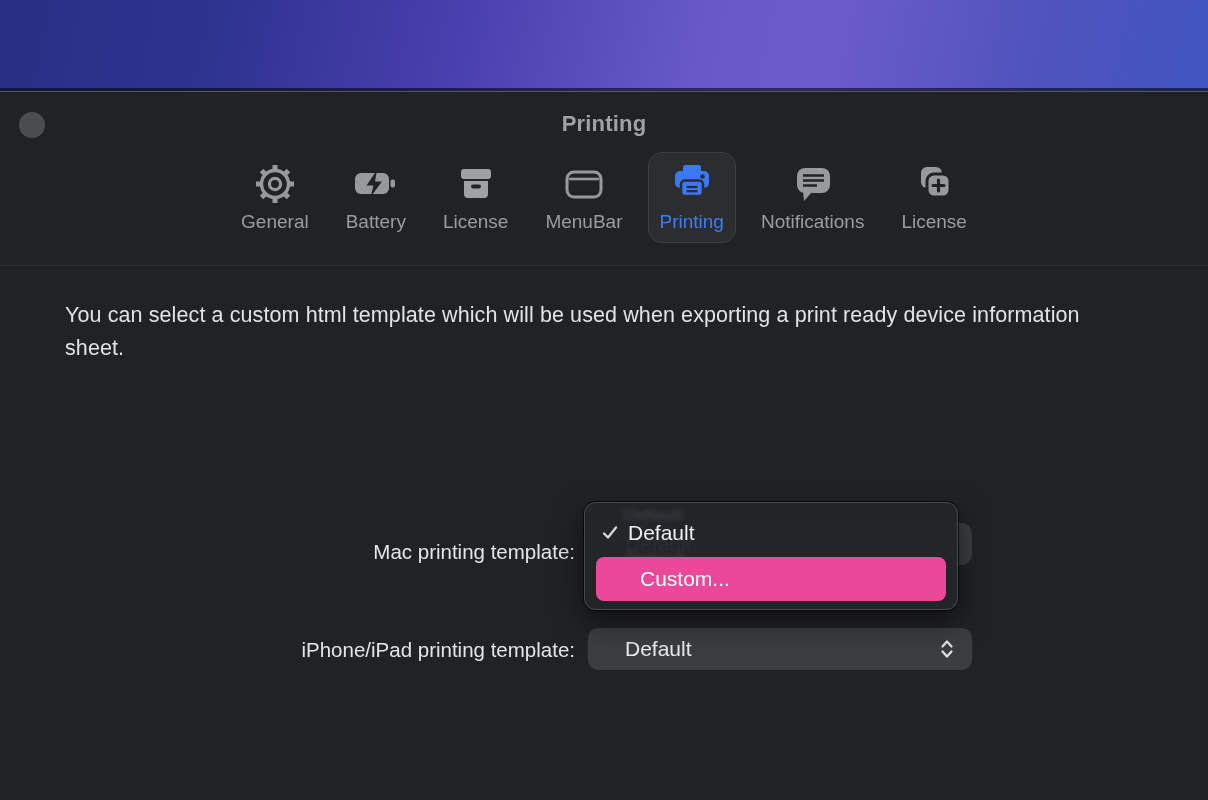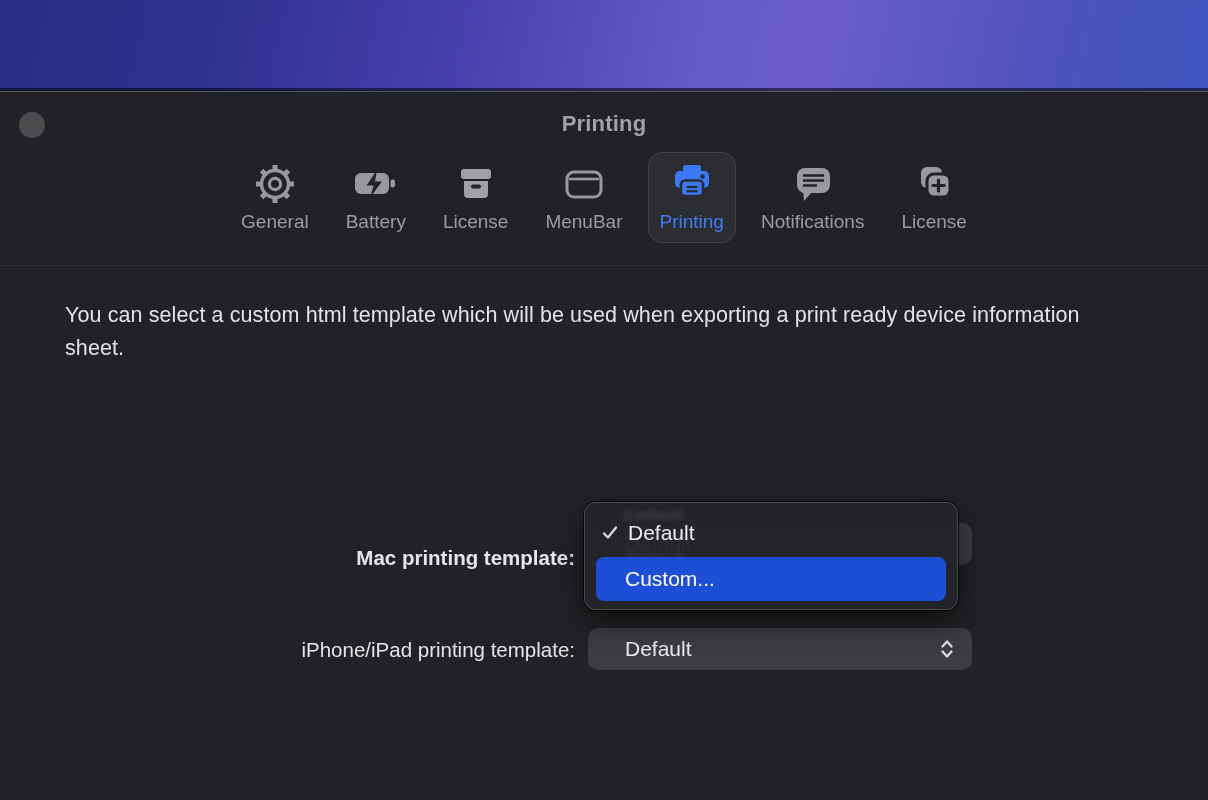--- a/index.html
+++ b/index.html
@@ -64,21 +64,21 @@
 
   .description {
     position: absolute; left: 65px; top: 32px; width: 1060px;
     font-size: 21.5px; line-height: 32.5px; color: #e2e3e5; letter-spacing: 0.1px;
   }
 
   .form-label {
     position: absolute; right: 633px; white-space: nowrap;
     font-size: 20.5px; color: #e4e5e7;
   }
-  .label-mac { top: 279px; font-weight: bold; }
+  .label-mac { top: 273px; }
   .label-ios { top: 371px; padding-left: 44px; }
 
   .popup-button {
     position: absolute; left: 588px; width: 384px; height: 42px;
     background: #3c3d40; border-radius: 10px;
     display: flex; align-items: center; cursor: pointer;
   }
   .popup-mac { top: 256px; }
   .popup-ios { top: 361px; }
   .popup-button .popup-value {
@@ -102,21 +102,21 @@
   .ghost-1 { top: 1px; left: 38px; transform: scaleY(0.75); }
   .ghost-2 { top: 46px; left: 40px; filter: blur(5px); color: rgba(140,142,150,0.20); }
   .menu-item {
     position: relative; display: flex; align-items: center;
     font-size: 21px; color: #edeef0; cursor: pointer;
   }
   .menu-item.plain { height: 47px; padding-left: 16px; }
   .menu-item.plain .check { width: 18px; margin-right: 9px; display: flex; }
   .menu-item.highlighted {
     height: 44px; margin: 1px 11px 0; border-radius: 8px;
-    background: #1d4ed8; padding-left: 29px; color: #ffffff;
+    background: #ec4899; padding-left: 44px; color: #ffffff;
   }
 
   svg { display: block; }
 </style>
 </head>
 <body>
 
 <div class="screen">
 
   <div class="wallpaper-top"></div>

